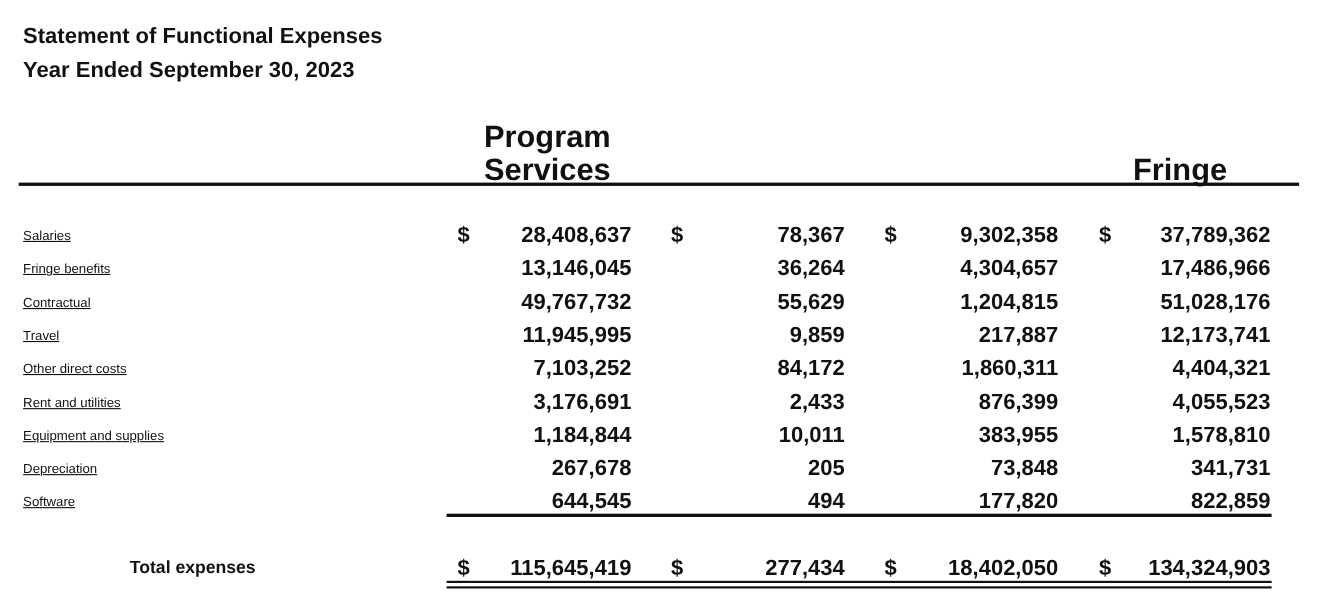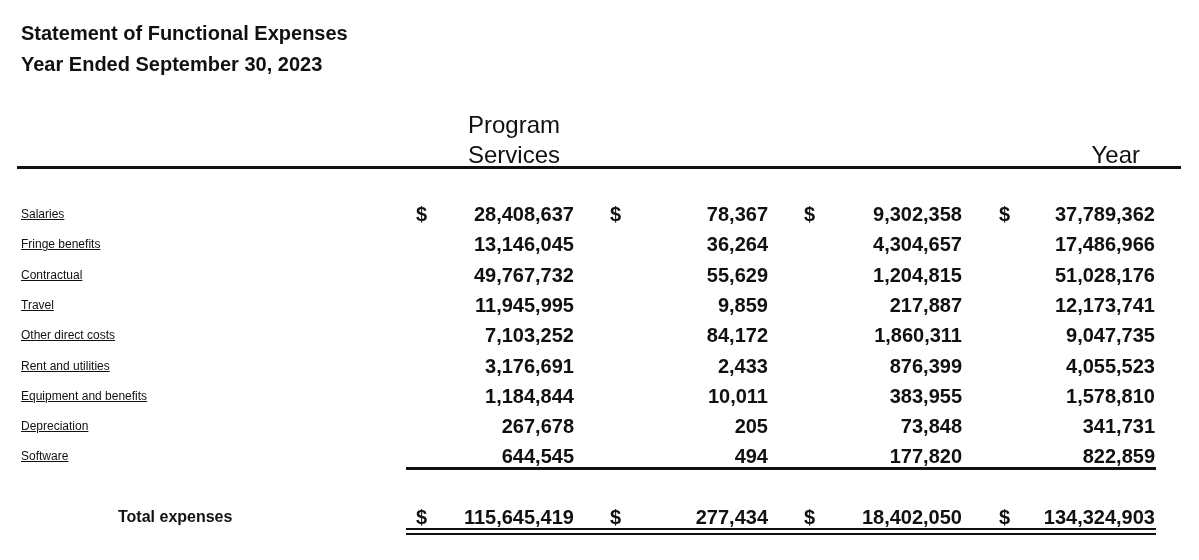--- a/index.html
+++ b/index.html
@@ -7,21 +7,21 @@
     width:1199px; height:560px; position:relative; overflow:hidden;
     font-family:"Liberation Sans", sans-serif; color:#111111;
   }
   .title {
     position:absolute; left:21px; font-weight:bold; font-size:20px; line-height:24px;
   }
   .t1 { top:21px; }
   .t2 { top:52px; }
 
   .hdr {
-    position:absolute; font-weight:normal; font-size:24px; line-height:30px; text-align:right;
+    position:absolute; font-weight:bold; font-size:28px; line-height:30px; text-align:left;
   }
   .header-rule {
     position:absolute; left:17px; top:166px; width:1164px; height:3px; background:#111;
   }
 
   .row-label {
     position:absolute; left:21px; font-size:12px; line-height:30px;text-decoration:underline;
   }
   .cell {
     position:absolute; font-weight:bold; font-size:20px; line-height:30px; text-align:right;
@@ -49,21 +49,21 @@
   <div>Program</div>
   <div>Services</div>
 </div>
 <div class="hdr" style="left:625px; top:110px; width:145px;">
   <div style="height:30px;"></div>
 </div>
 <div class="hdr" style="left:810px; top:110px; width:160px;">
 </div>
 <div class="hdr" style="left:1030px; top:110px; width:110px;">
   <div style="height:30px;"></div>
-  <div>Year</div>
+  <div>Fringe</div>
 </div>
 <div class="header-rule"></div>
 
 <div id="tbody">
     <div>
       <div class="row-label" style="top: 199px;">Salaries</div>
       <span class="dollar" style="left: 416px; top: 199px;">$</span>
       <span class="cell" style="left: 420px; width: 154px; top: 199px;">28,408,637</span>
       <span class="dollar" style="left: 610px; top: 199px;">$</span>
       <span class="cell" style="left: 620px; width: 148px; top: 199px;">78,367</span>
@@ -91,31 +91,31 @@
       <span class="cell" style="left: 420px; width: 154px; top: 289.9px;">11,945,995</span>
       <span class="cell" style="left: 620px; width: 148px; top: 289.9px;">9,859</span>
       <span class="cell" style="left: 815px; width: 147px; top: 289.9px;">217,887</span>
       <span class="cell" style="left: 1010px; width: 145px; top: 289.9px;">12,173,741</span>
     </div>
     <div>
       <div class="row-label" style="top: 320.2px;">Other direct costs</div>
       <span class="cell" style="left: 420px; width: 154px; top: 320.2px;">7,103,252</span>
       <span class="cell" style="left: 620px; width: 148px; top: 320.2px;">84,172</span>
       <span class="cell" style="left: 815px; width: 147px; top: 320.2px;">1,860,311</span>
-      <span class="cell" style="left: 1010px; width: 145px; top: 320.2px;">9,047,735</span>
+      <span class="cell" style="left: 1010px; width: 145px; top: 320.2px;">4,404,321</span>
     </div>
     <div>
       <div class="row-label" style="top: 350.5px;">Rent and utilities</div>
       <span class="cell" style="left: 420px; width: 154px; top: 350.5px;">3,176,691</span>
       <span class="cell" style="left: 620px; width: 148px; top: 350.5px;">2,433</span>
       <span class="cell" style="left: 815px; width: 147px; top: 350.5px;">876,399</span>
       <span class="cell" style="left: 1010px; width: 145px; top: 350.5px;">4,055,523</span>
     </div>
     <div>
-      <div class="row-label" style="top: 380.8px;">Equipment and benefits</div>
+      <div class="row-label" style="top: 380.8px;">Equipment and supplies</div>
       <span class="cell" style="left: 420px; width: 154px; top: 380.8px;">1,184,844</span>
       <span class="cell" style="left: 620px; width: 148px; top: 380.8px;">10,011</span>
       <span class="cell" style="left: 815px; width: 147px; top: 380.8px;">383,955</span>
       <span class="cell" style="left: 1010px; width: 145px; top: 380.8px;">1,578,810</span>
     </div>
     <div>
       <div class="row-label" style="top: 411.1px;">Depreciation</div>
       <span class="cell" style="left: 420px; width: 154px; top: 411.1px;">267,678</span>
       <span class="cell" style="left: 620px; width: 148px; top: 411.1px;">205</span>
       <span class="cell" style="left: 815px; width: 147px; top: 411.1px;">73,848</span>

